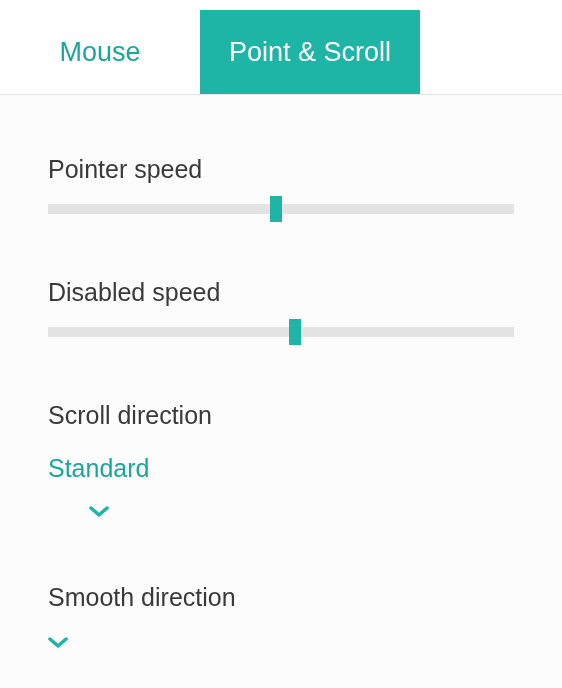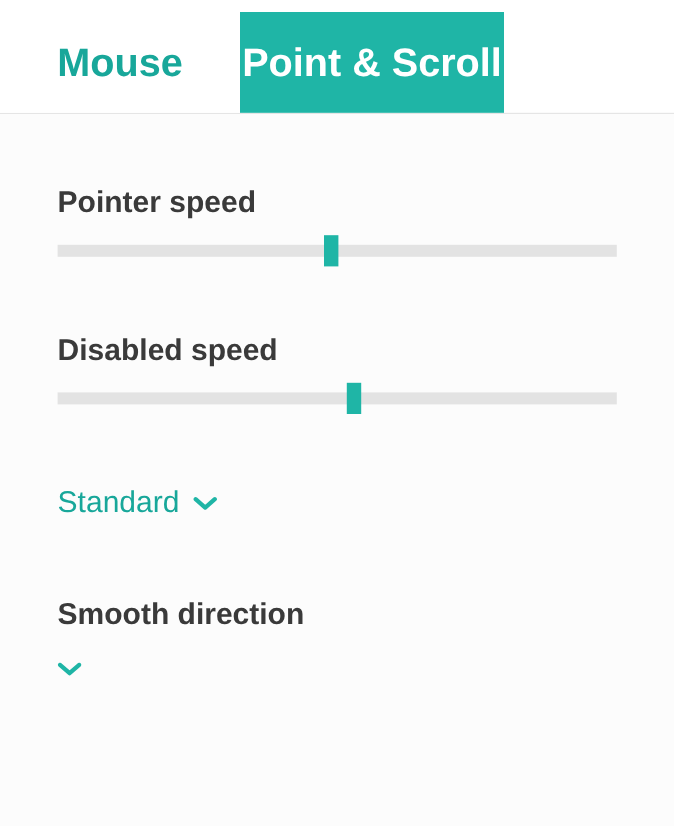--- a/index.html
+++ b/index.html
@@ -16,22 +16,22 @@
     .tabs {
       display: flex;
       border-bottom: 1px solid #e5e5e5;
       height: 95px;
     }
     .tab {
       flex: 0 0 auto;
       display: flex;
       align-items: center;
       justify-content: center;
-      font-size: 33px;
-      font-weight: 700;
+      font-size: 27px;
+      font-weight: 400;
       cursor: pointer;
       margin-top: 10px;
     }
     .tab-inactive {
       color: #18a79a;
       background: #ffffff;
       width: 200px;
     }
     .tab-active {
       color: #ffffff;
@@ -41,44 +41,45 @@
     .content {
       padding: 60px 48px 0 48px;
       background: #fcfcfc;
       height: calc(100% - 95px);
     }
     .section {
       margin-bottom: 64px;
     }
     .section-label {
       font-size: 25px;
-      font-weight: 700;
+      font-weight: 400;
       color: #3a3a3a;
       margin-bottom: 20px;
     }
     .slider-track {
       position: relative;
       height: 10px;
       background: #e3e3e3;
       width: 100%;
     }
     .slider-thumb {
       position: absolute;
       top: -8px;
       width: 12px;
       height: 26px;
       background: #1fb5a6;
       transform: translateX(-50%);
     }
     .dropdown {
       display: inline-flex;
       align-items: center;
-      gap: 12px;
+      gap: 22px;
       cursor: pointer;
       margin-top: 4px;
+      flex-direction: column;
     }
     .dropdown-value {
       font-size: 25px;
       font-weight: 300;
       color: #18a79a;
     }
     .chevron {
       width: 20px;
       height: 14px;
       display: inline-flex;
@@ -108,20 +109,21 @@
   </div>
 
   <div class="section">
     <div class="section-label">Disabled speed</div>
     <div class="slider-track">
       <div class="slider-thumb" style="left:53%"></div>
     </div>
   </div>
 
   <div class="section">
+    <div class="section-label">Scroll direction</div>
     <div class="dropdown">
       <span class="dropdown-value">Standard</span>
       <span class="chevron">
         <svg viewBox="0 0 20 12">
             <path d="M2 2 L10 9 L18 2" stroke="#1fb5a6" stroke-width="3.5" fill="none" stroke-linecap="round" stroke-linejoin="round"></path>
           </svg>
       </span>
     </div>
   </div>
 

